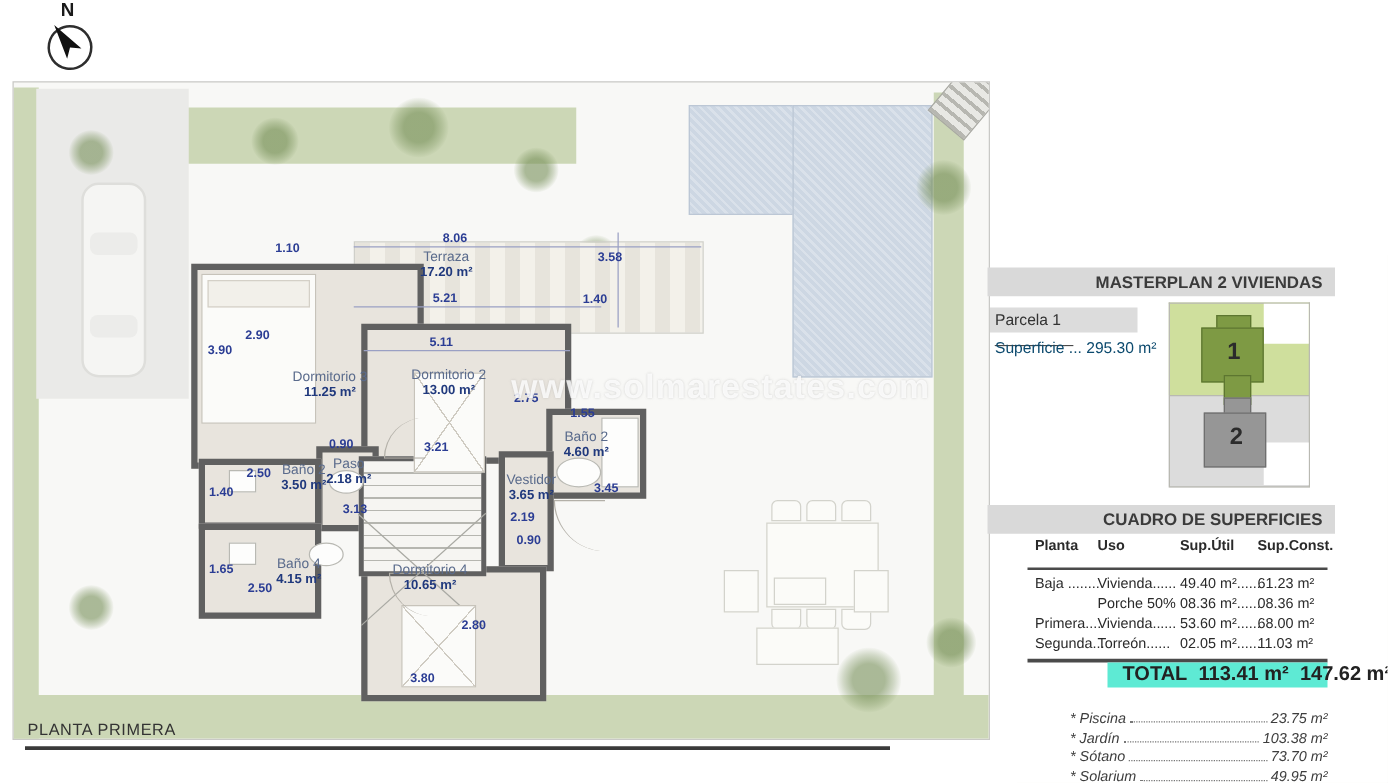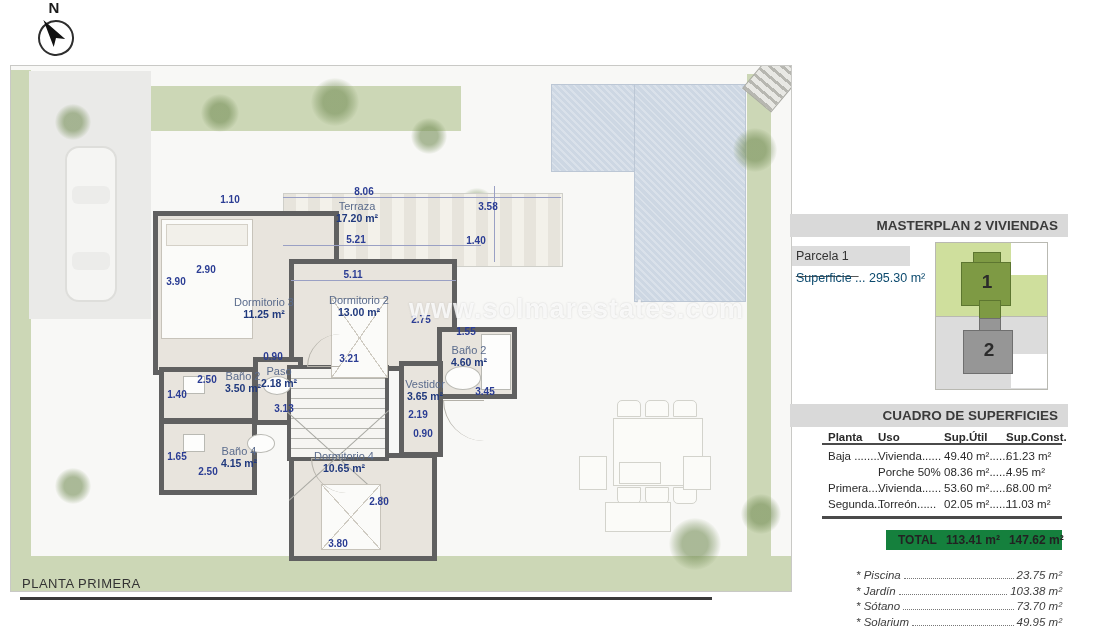--- a/index.html
+++ b/index.html
@@ -62,26 +62,26 @@
   .field.gray2{top:74px;background:#dcdcdc;}
   .notch{position:absolute;background:#ffffff;}
   .houseshape{position:absolute;}
   .houseshape .blk{position:absolute;}
   .h1 .blk{background:#7e9a44;border:1px solid #5d7630;}
   .h2 .blk{background:#969696;border:1px solid #6f6f6f;}
   .plotnum{position:absolute;font-size:19px;font-weight:bold;color:#2b2b2b;transform:translate(-50%,-50%);}
 
   .sup-table{position:absolute;left:822px;top:431px;width:240px;font-size:11.5px;color:#2a2a2a;}
   .sup-table .hdr{display:grid;grid-template-columns:56px 66px 62px 56px;font-weight:bold;
-                  padding-bottom:0;border-bottom:2px solid #4a4a4a;}
+                  padding-bottom:11px;border-bottom:2px solid #4a4a4a;}
   .sup-table .rows{padding-top:3px;padding-bottom:4px;border-bottom:3px solid #4a4a4a;}
   .sup-table .row{display:grid;grid-template-columns:56px 66px 62px 56px;height:16px;line-height:16px;white-space:nowrap;}
   .sup-table .c1{padding-left:6px;}
-  .total-bar{position:absolute;left:886px;top:530px;width:176px;height:20px;background:#15803d;
-             display:flex;align-items:center;gap:9px;font-size:12px;font-weight:bold;color:#222;
+  .total-bar{position:absolute;left:886px;top:530px;width:176px;height:20px;background:#5eead4;
+             display:flex;align-items:center;gap:9px;font-size:16px;font-weight:bold;color:#222;
              padding-left:12px;box-sizing:border-box;white-space:nowrap;}
 
   .extras{position:absolute;left:856px;top:568px;width:206px;font-size:11.5px;font-style:italic;color:#3d3d3d;}
   .extras .xrow{display:flex;align-items:baseline;height:15.5px;line-height:15.5px;white-space:nowrap;}
   .extras .fill{flex:1;border-bottom:1px dotted #777;margin:0 3px 3px 3px;}
 </style>
 </head>
 <body>
 
 <svg class="compass" viewBox="0 0 56 62">
@@ -274,21 +274,21 @@
       <div class="row">
         <span class="c1">Baja ........</span>
         <span>Vivienda......</span>
         <span>49.40 m²......</span>
         <span>61.23 m²</span>
       </div>
       <div class="row">
         <span class="c1"></span>
         <span>Porche 50%</span>
         <span>08.36 m²......</span>
-        <span>4.95 m²</span>
+        <span>08.36 m²</span>
       </div>
       <div class="row">
         <span class="c1">Primera....</span>
         <span>Vivienda......</span>
         <span>53.60 m²......</span>
         <span>68.00 m²</span>
       </div>
       <div class="row">
         <span class="c1">Segunda...</span>
         <span>Torreón......</span>

